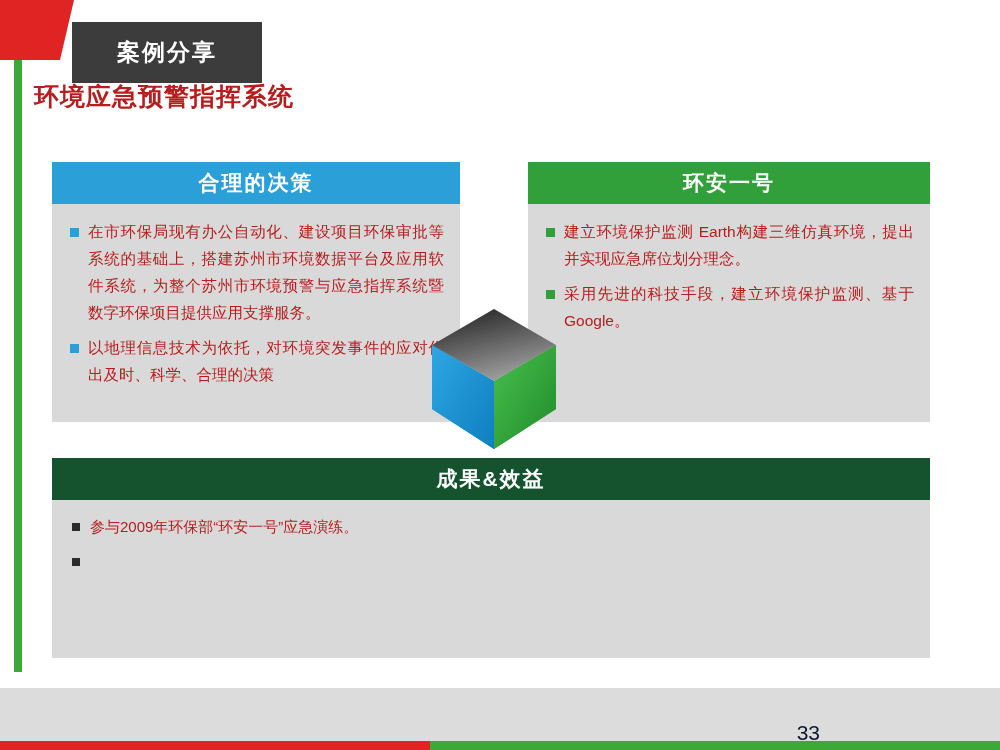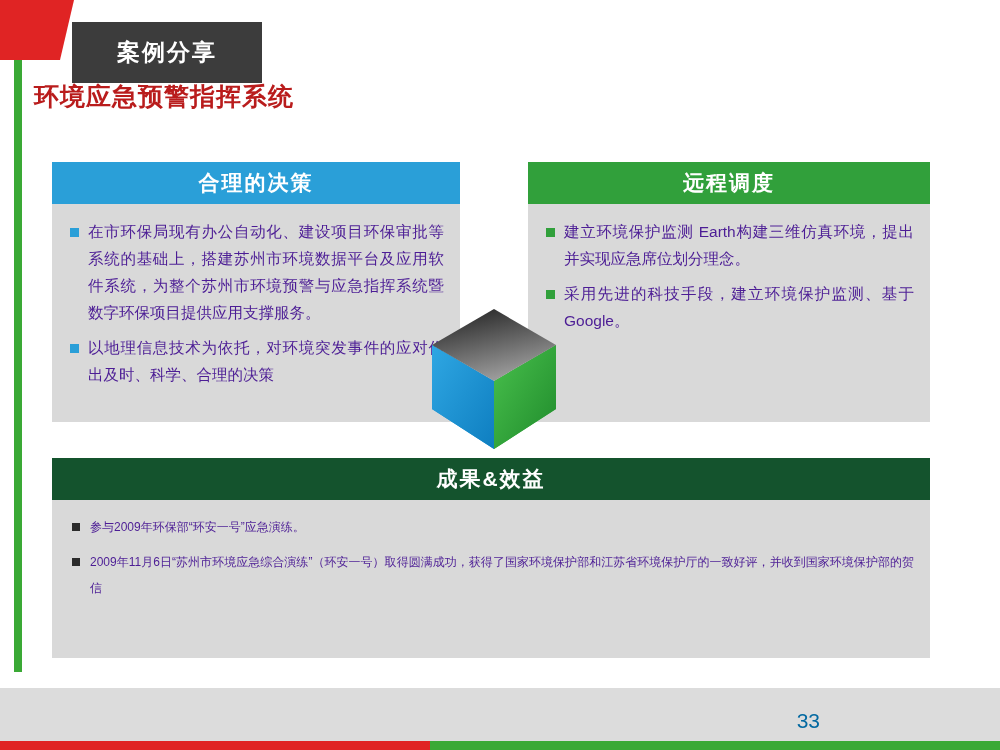--- a/index.html
+++ b/index.html
@@ -109,54 +109,54 @@
     list-style: none;
     margin: 0;
     padding: 0;
   }
   ul.bullets li {
     position: relative;
     padding-left: 20px;
     margin-bottom: 8px;
     font-size: 15.5px;
     line-height: 27px;
-    color: #4c1d95;
+    color: #b91c1c;
     text-align: justify;
   }
   ul.bullets li .sq {
     position: absolute;
     left: 2px; top: 10px;
     width: 9px; height: 9px;
   }
   #panel-need .sq { background: #2a9fd8; }
   #panel-sol  .sq { background: #31a03b; }
   #panel-res  .sq { background: #2b2b2b; }
 
   #panel-res ul.bullets li {
-    font-size: 12px;
+    font-size: 15px;
     line-height: 26px;
     padding-left: 22px;
     margin-bottom: 9px;
   }
   #panel-res .sq { left: 4px; top: 9px; width: 8px; height: 8px; }
 
   
   .cube {
     position: absolute;
     left: 424px; top: 305px;
     width: 140px; height: 148px;
   }
   .cube svg { display: block; }
 
   
   .page-num {
     position: absolute;
-    right: 180px; bottom: 17px;
+    right: 180px; bottom: 5px;
     font-size: 21px;
-    color: #0369a1;
+    color: #0f172a;
   }
 </style>
 </head>
 <body>
 
 <div class="red-corner"></div>
 <div class="green-rail"></div>
 <div class="bottom-band"></div>
 <div class="bottom-red"></div>
 <div class="bottom-green"></div>
@@ -168,21 +168,21 @@
   <div class="panel-head">合理的决策</div>
   <div class="panel-body">
     <ul class="bullets">
       <li><span class="sq"></span><span>在市环保局现有办公自动化、建设项目环保审批等系统的基础上，搭建苏州市环境数据平台及应用软件系统，为整个苏州市环境预警与应急指挥系统暨数字环保项目提供应用支撑服务。</span></li>
       <li><span class="sq"></span><span>以地理信息技术为依托，对环境突发事件的应对作出及时、科学、合理的决策</span></li>
     </ul>
   </div>
 </div>
 
 <div class="panel" id="panel-sol">
-  <div class="panel-head">远程调度</div>
+  <div class="panel-head">环安一号</div>
   <div class="panel-body">
     <ul class="bullets">
       <li><span class="sq"></span><span>建立环境保护监测 Earth构建三维仿真环境，提出并实现应急席位划分理念。</span></li>
       <li><span class="sq"></span><span>采用先进的科技手段，建立环境保护监测、基于Google。</span></li>
       <li><span class="sq"></span></li>
     </ul>
   </div>
 </div>
 
 <div class="cube">
@@ -212,18 +212,18 @@
     <polygon points="132,40 70,76 70,144 132,104" fill="url(#rg)"></polygon>
     <polygon points="70,4 132,40 70,76 8,40" fill="url(#topg)"></polygon>
   </svg>
 </div>
 
 <div class="panel" id="panel-res">
   <div class="panel-head">成果&amp;效益</div>
   <div class="panel-body">
     <ul class="bullets">
       <li><span class="sq"></span><span>参与2009年环保部“环安一号”应急演练。</span></li>
-      <li><span class="sq"></span><span>2009年11月6日“苏州市环境应急综合演练”（环安一号）取得圆满成功，获得了国家环境保护部和江苏省环境保护厅的一致好评，并收到国家环境保护部的贺信</span></li>
+      <li><span class="sq"></span></li>
     </ul>
   </div>
 </div>
 
 <div class="page-num">33</div>
 
 </body></html>

